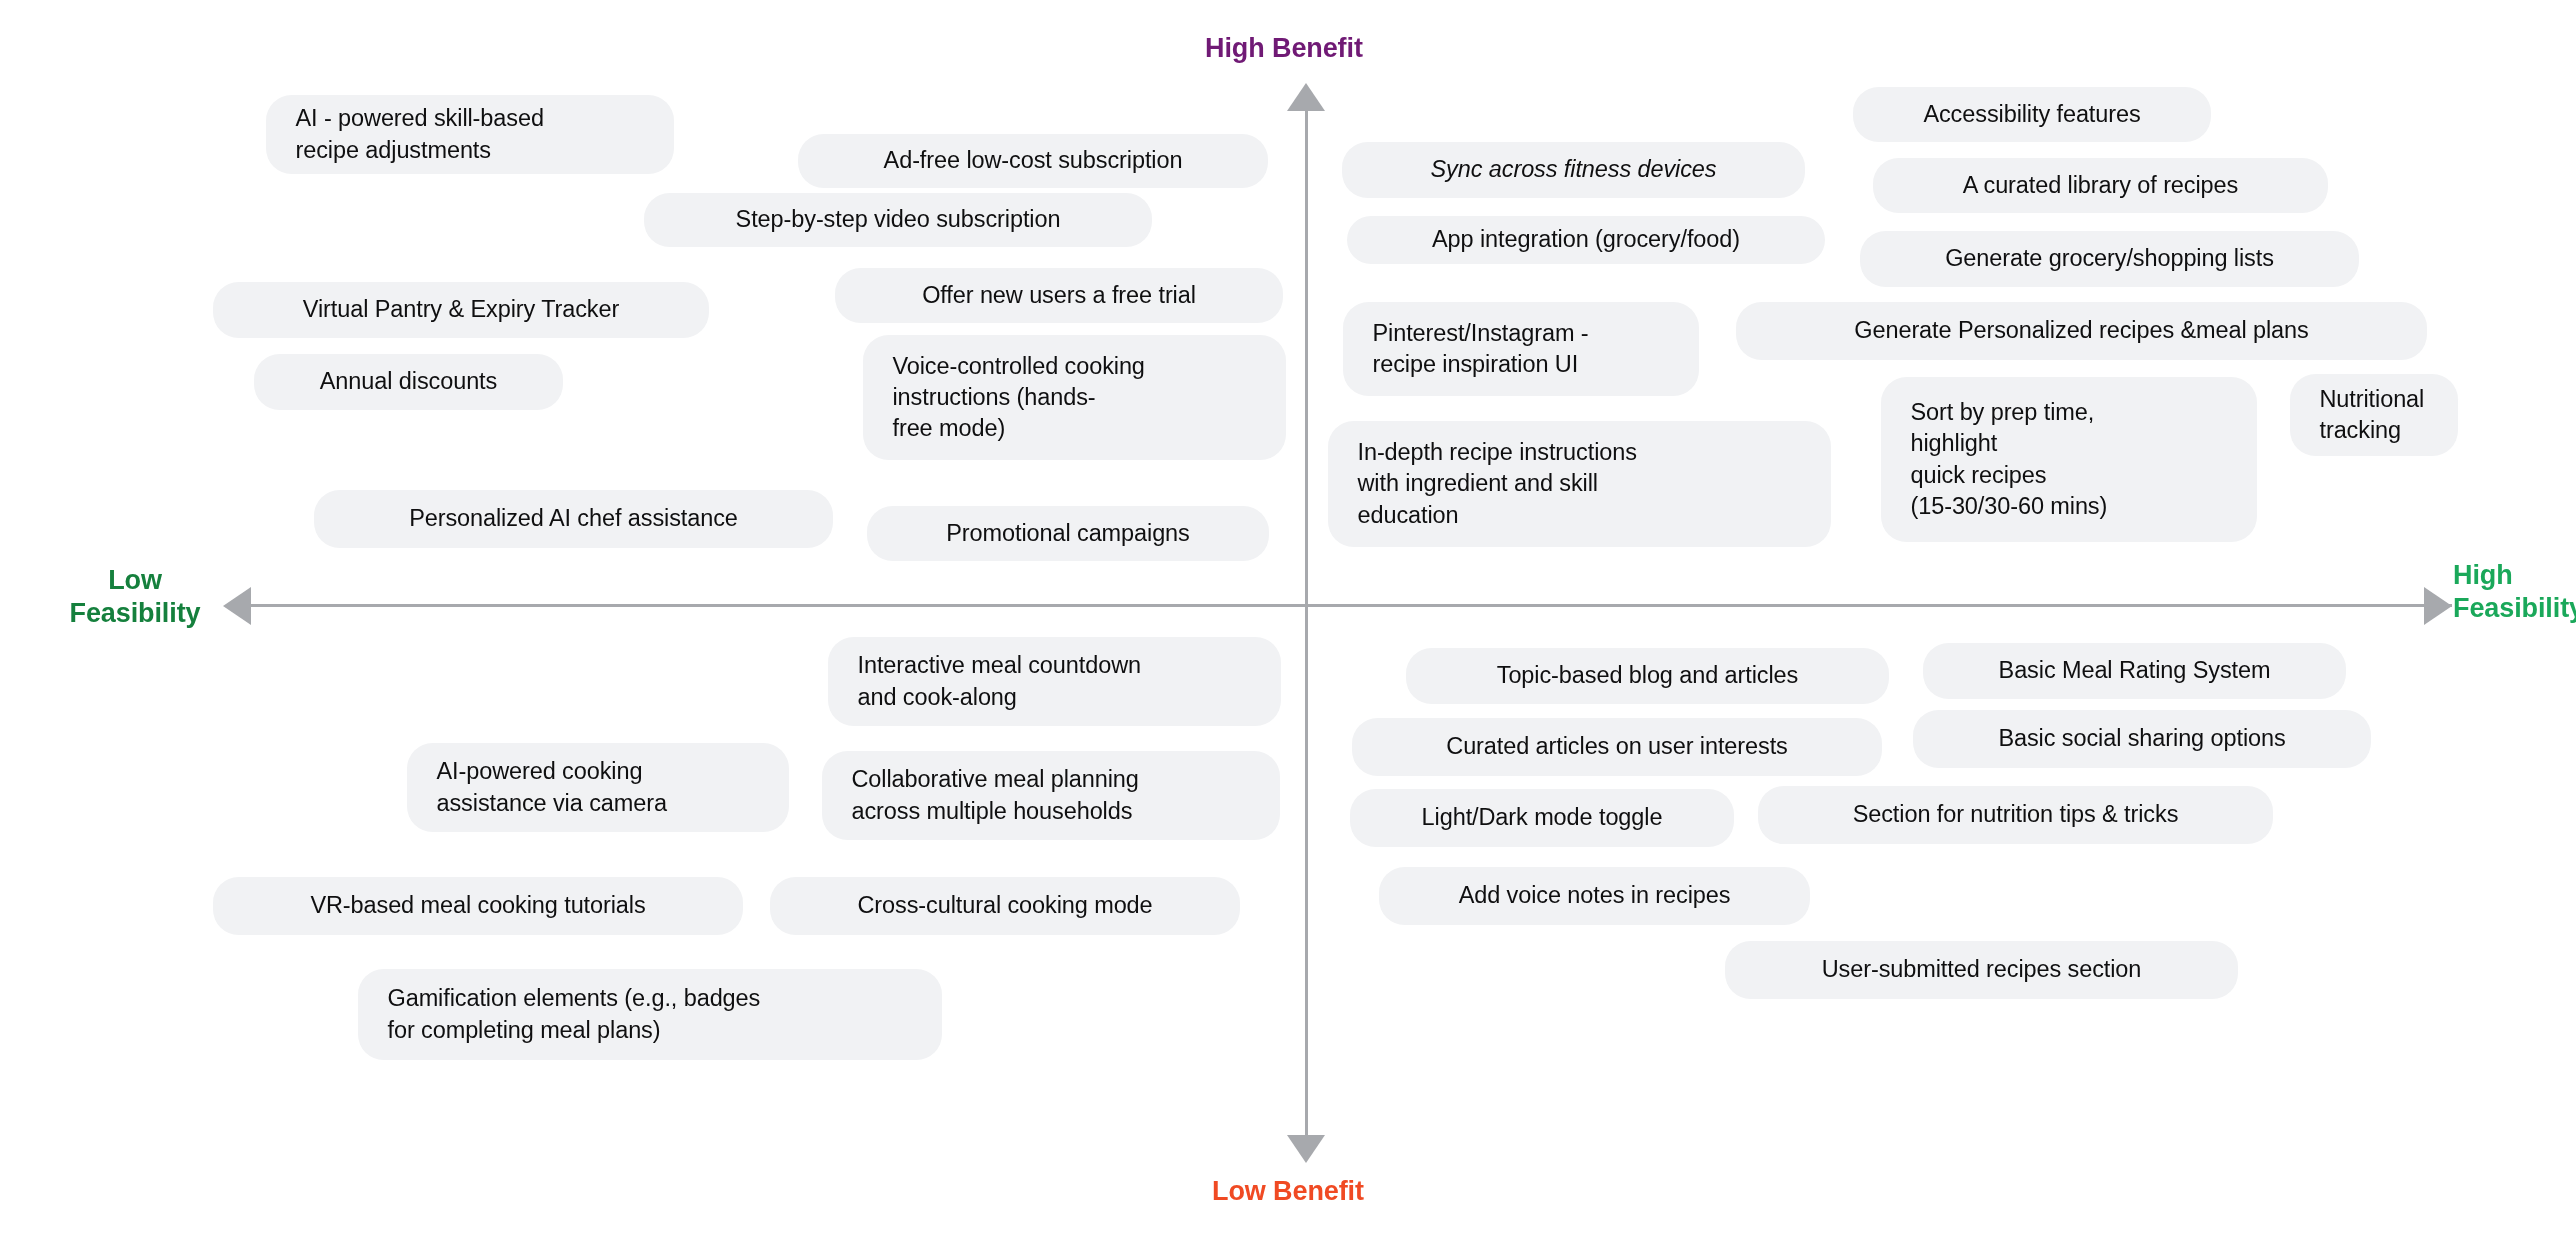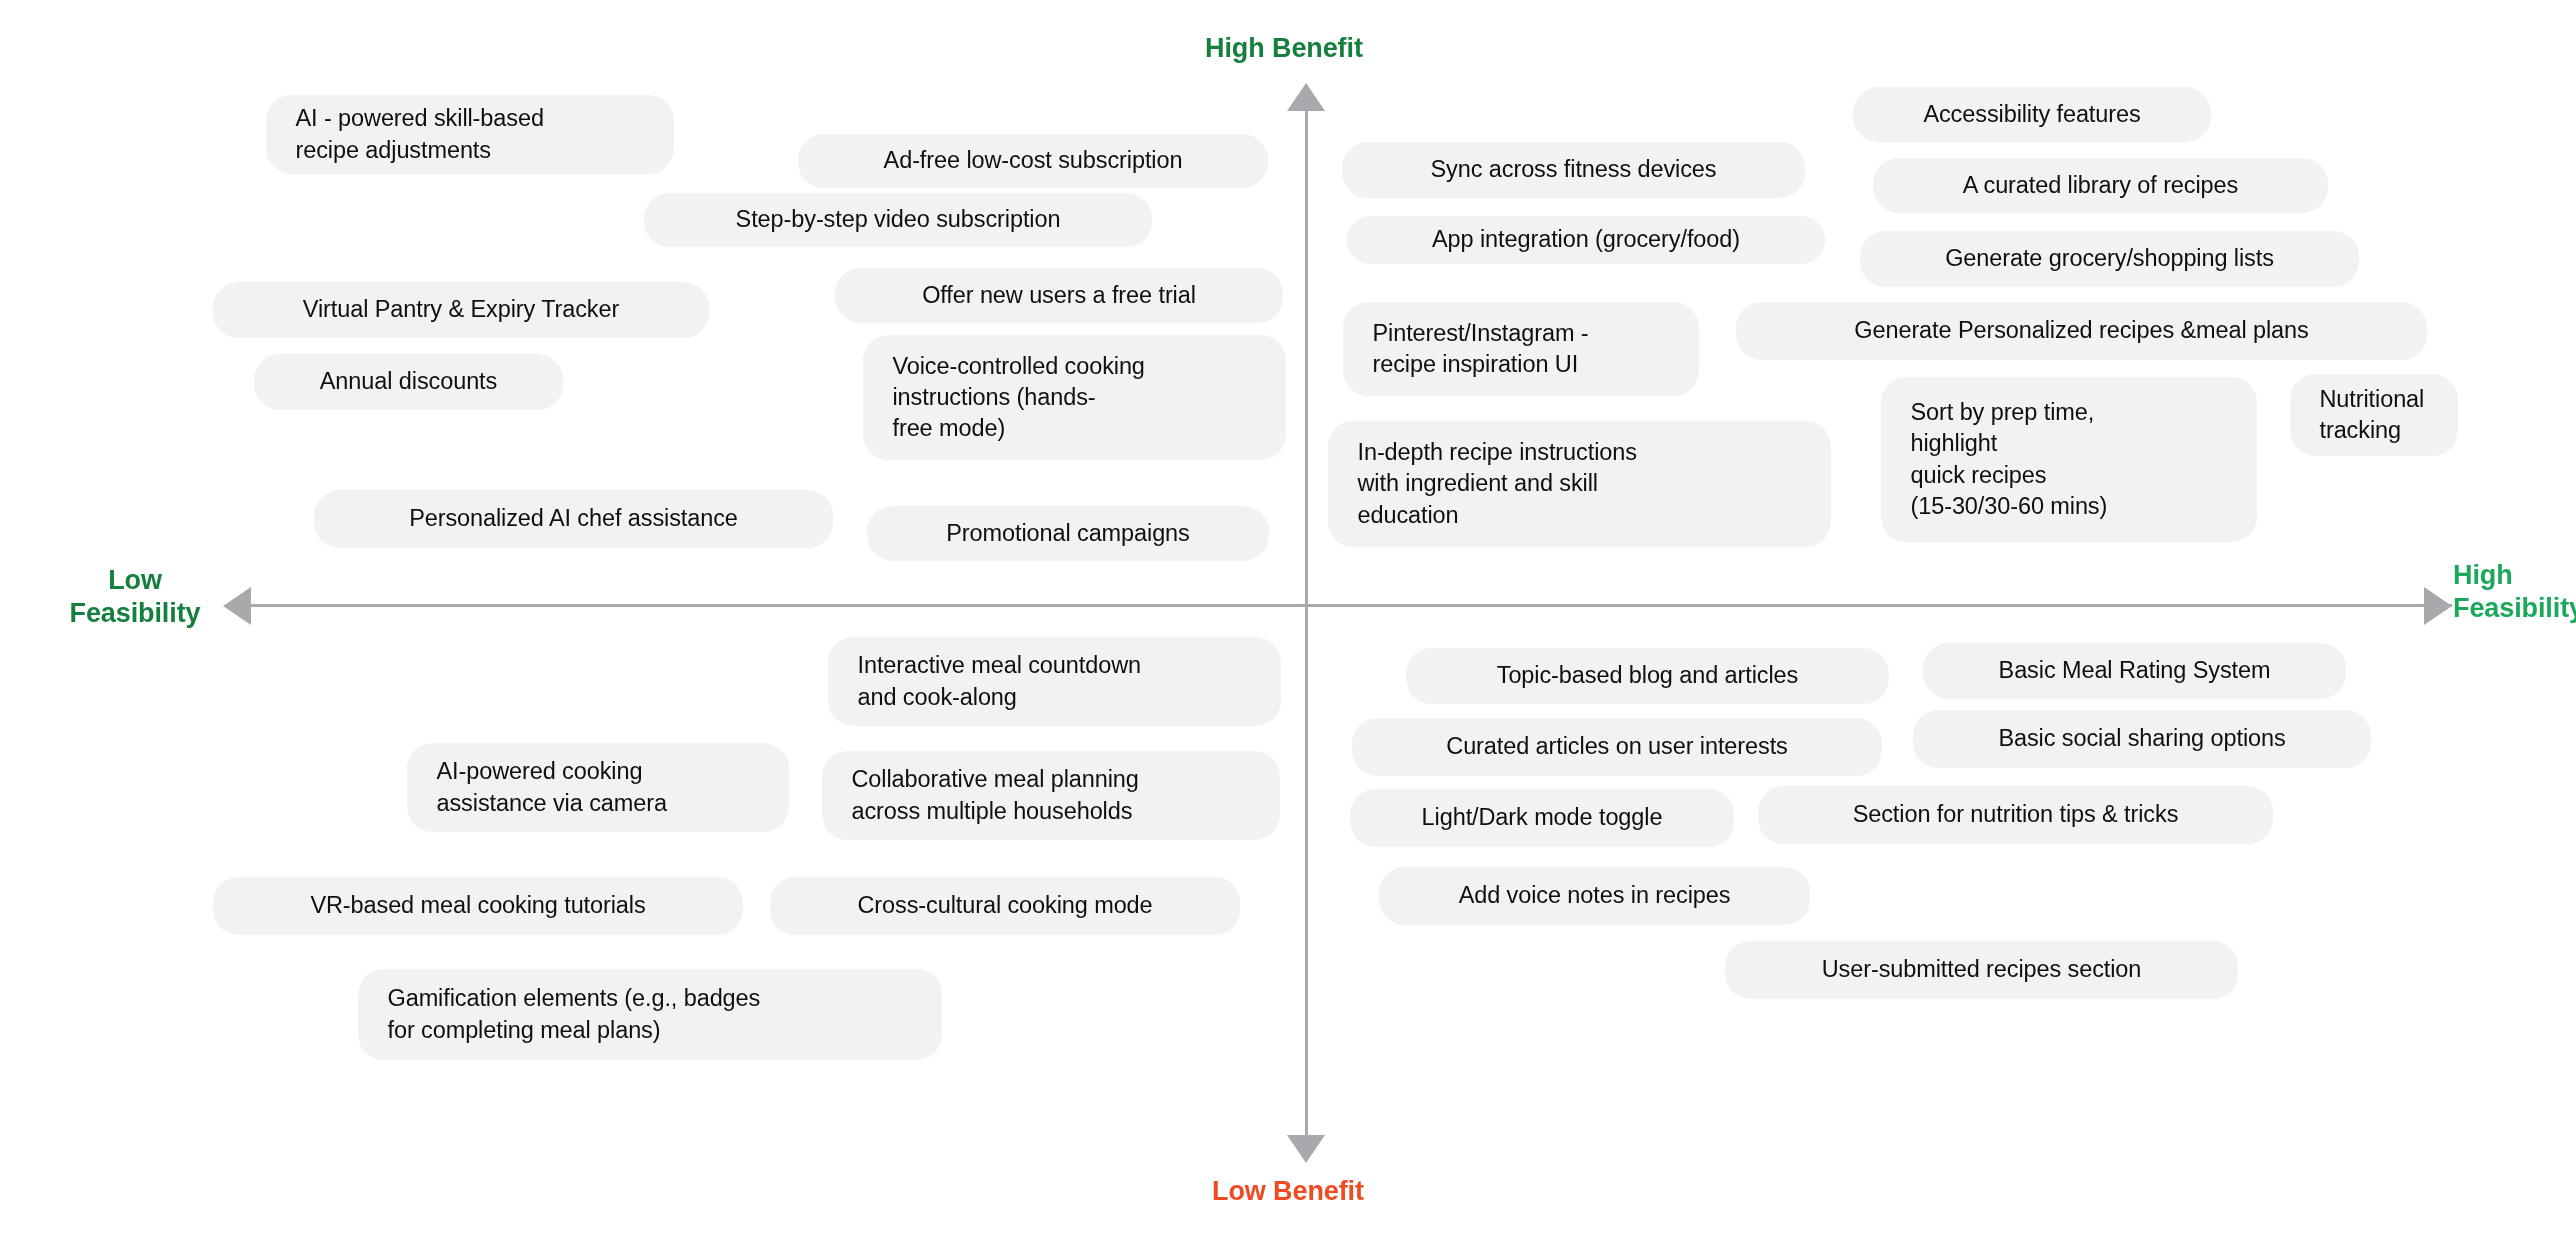--- a/index.html
+++ b/index.html
@@ -76,21 +76,21 @@
     position: absolute;
     font-weight: bold;
     font-size: 27px;
     line-height: 1.22;
     letter-spacing: -0.1px;
     white-space: pre-line;
   }
   .lbl-high-benefit {
     left: 1205px;
     top: 32px;
-    color: #15803d;
+    color: #701a75;
     text-align: center;
   }
   .lbl-low-benefit {
     left: 1212px;
     top: 1175px;
     color: #f04a23;
     text-align: center;
   }
   .lbl-low-feasibility {
     left: 68px;
@@ -161,21 +161,21 @@
 free mode)</div>
 
 
   <div class="pill center" style="left:314px;  top:490px; width:519px;  height:58px;  padding:0 27px;">Personalized AI chef assistance</div>
 
   <div class="pill center" style="left:867px; top:506px; width:402px;  height:55px;  padding:0 27px;">Promotional campaigns</div>
 
 
   <div class="pill center" style="left:1853px; top:87px; width:358px;  height:55px;  padding:0 27px;">Accessibility features</div>
 
-  <div class="pill center" style="left:1342px; top:142px; width:463px;  height:56px;  padding:0 27px;">Sync across fitness devices</div>
+  <div class="pill center" style="left:1342px; top:142px; width:463px;  height:56px;  padding:0 27px;font-style:italic;">Sync across fitness devices</div>
 
   <div class="pill center" style="left:1873px; top:158px; width:455px;  height:55px;  padding:0 27px;">A curated library of recipes</div>
 
   <div class="pill center" style="left:1347px; top:216px; width:478px;  height:48px;  padding:0 27px;">App integration (grocery/food)</div>
 
   <div class="pill center" style="left:1860px; top:231px; width:499px;  height:56px;  padding:0 27px;">Generate grocery/shopping lists</div>
 
   <div class="pill left" style="left:1343px; top:302px; width:356px;  height:94px; padding:0 29.5px;">Pinterest/Instagram -
 recipe inspiration UI</div>
 

